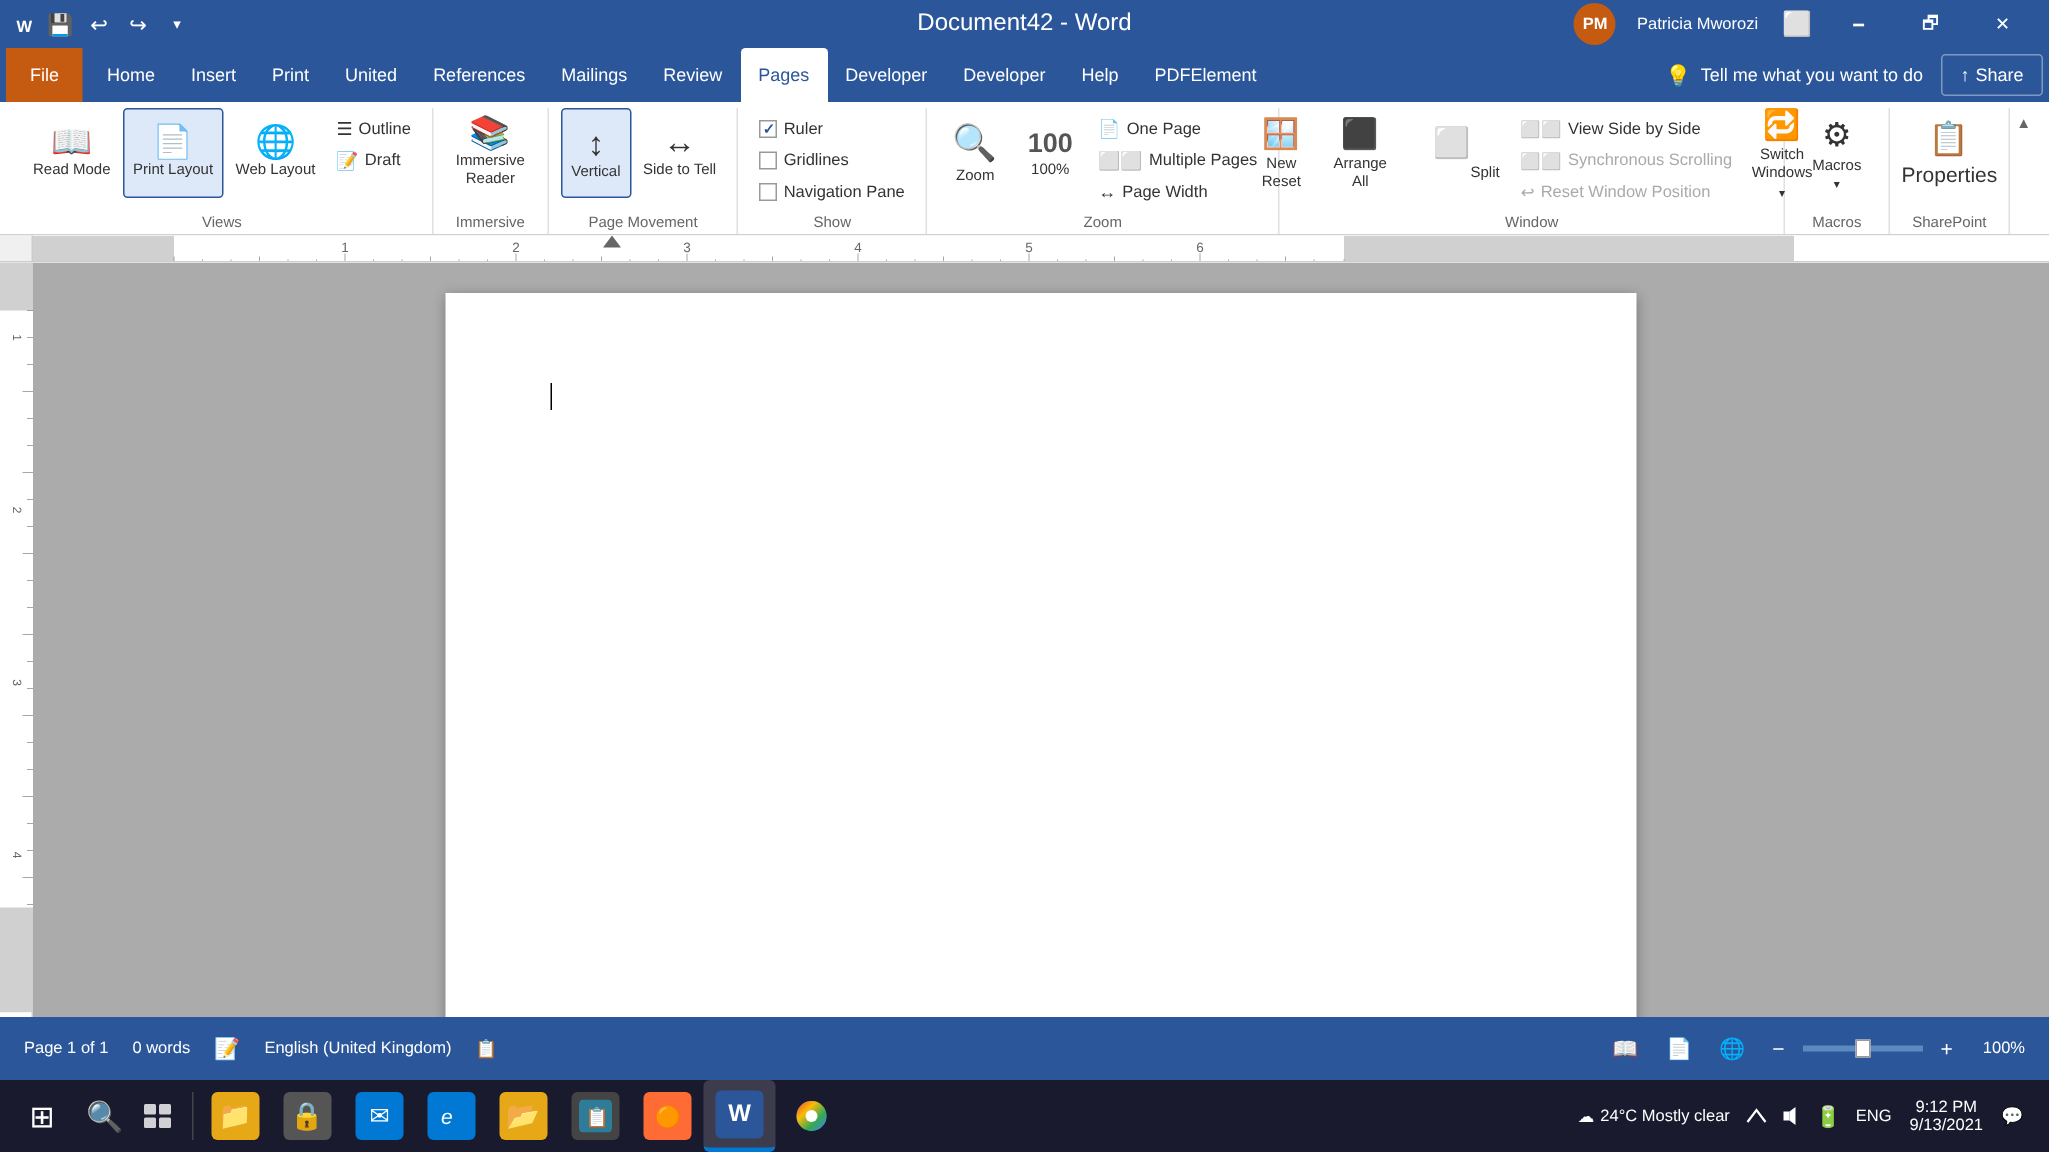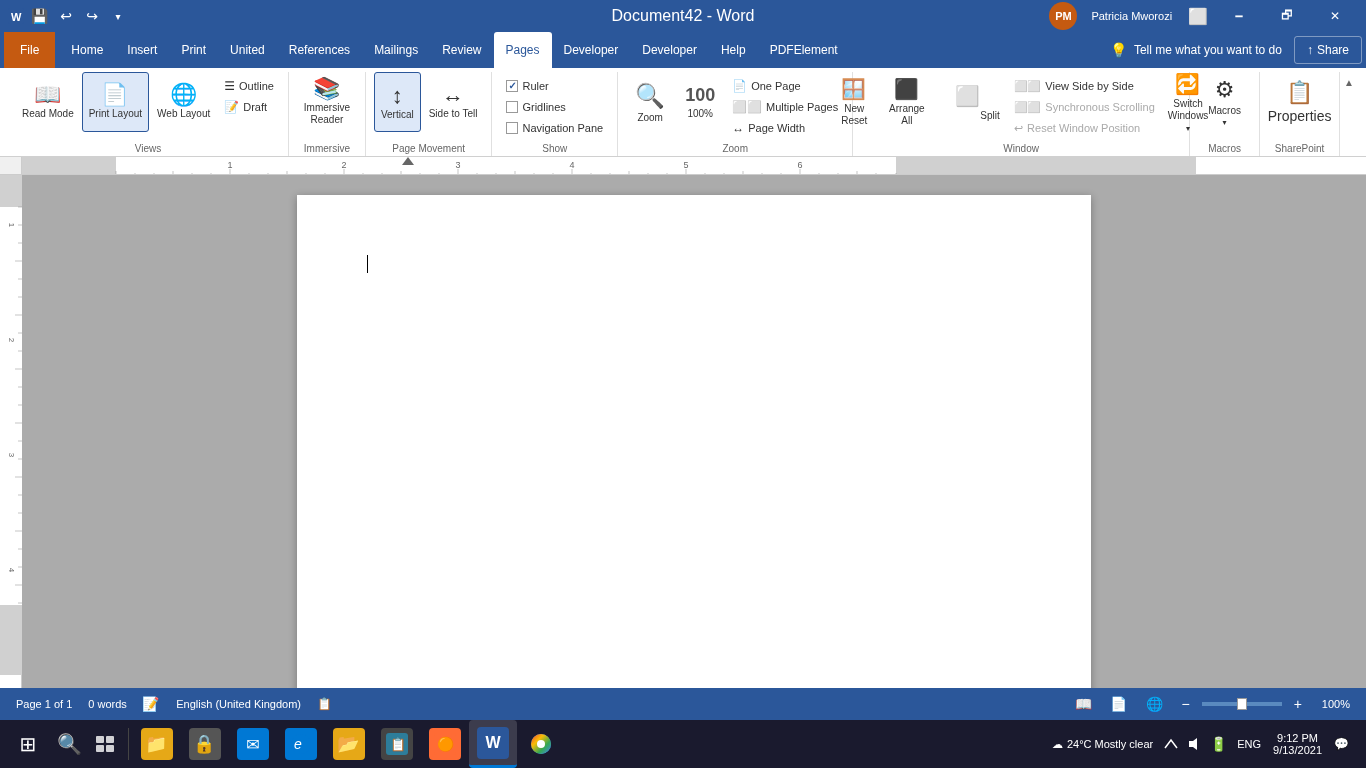--- a/index.html
+++ b/index.html
@@ -172,21 +172,21 @@
       position: relative;
       padding: 60px 70px;
     }
     #cursor { width: 1px; height: 18px; background: black; display: inline-block; animation: blink 1s step-end infinite; }
     @keyframes blink { 0%,100% { opacity: 1; } 50% { opacity: 0; } }
 
     
     #status-bar {
       background: #2b579a;
       color: white;
-      height: 32px;
+      height: 42px;
       display: flex;
       align-items: center;
       padding: 0 8px;
       font-size: 11px;
       flex-shrink: 0;
     }
     .status-item { padding: 0 8px; cursor: pointer; height: 100%; display: flex; align-items: center; }
     .status-right { margin-left: auto; display: flex; align-items: center; gap: 2px; }
     .zoom-slider { display: flex; align-items: center; gap: 4px; }
 

